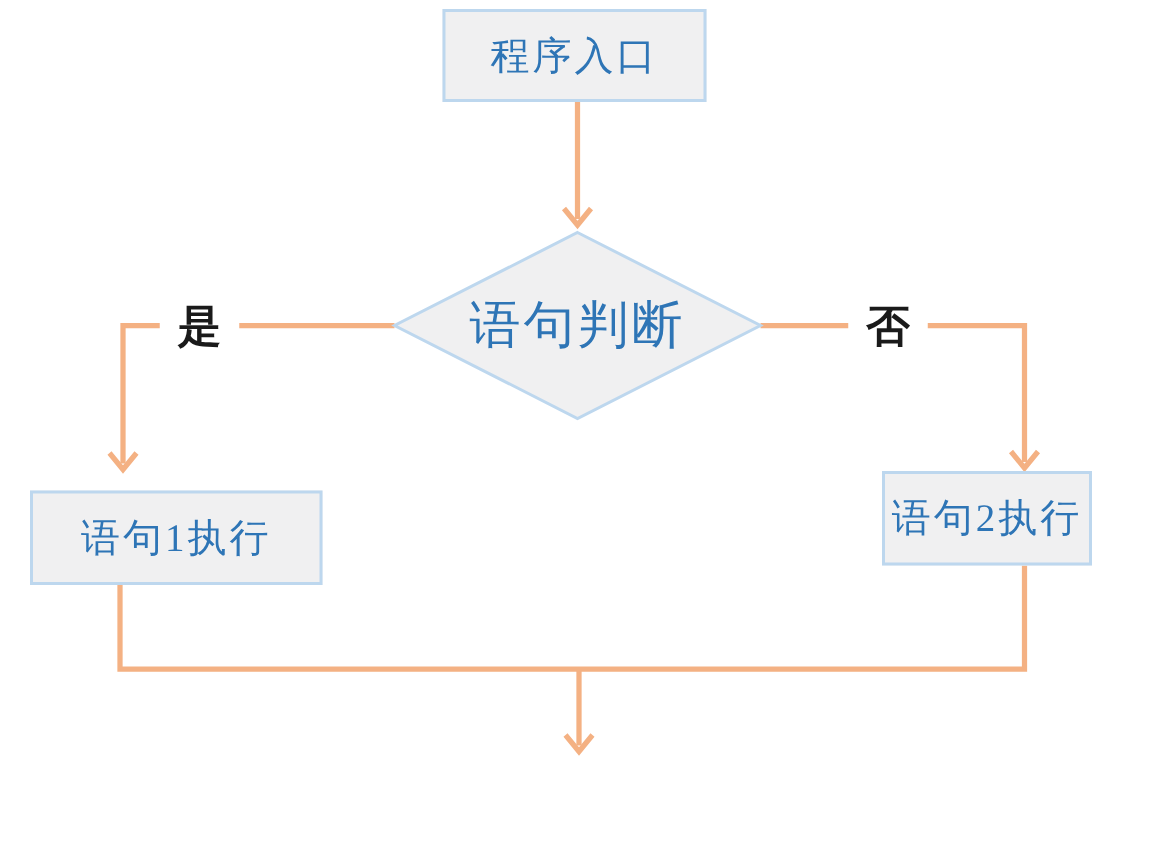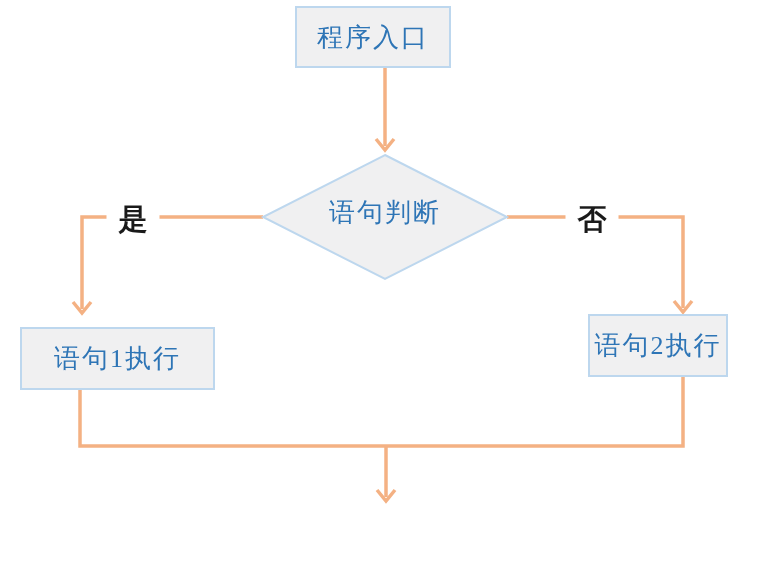--- a/index.html
+++ b/index.html
@@ -52,24 +52,24 @@
     align-items: center;
     justify-content: center;
     color: var(--node_text);
     font-size: 26px;
     letter-spacing: 2px;
     font-family: "Liberation Serif", serif;
   }
   .decision-label {
     position: absolute;
     display: flex;
-    align-items: flex-start;
+    align-items: center;
     justify-content: center;
     color: var(--node_text);
-    font-size: 26px;
+    font-size: 34px;
     letter-spacing: 2px;
     background: transparent;
     font-family: "Liberation Serif", serif;
   }
   .branch-label {
     position: absolute;
     transform: translate(-50%, -50%);
     background: var(--background);
     color: var(--branch_text);
     font-weight: bold;
@@ -98,21 +98,21 @@
     <path class="edge" d="M80,378 L80,446 L386,446"></path>
 
     <path class="edge" d="M683,377 L683,446 L386,446"></path>
 
     <line class="edge" x1="386" y1="446" x2="386" y2="497"></line>
     <path class="arrowhead" d="M377,490 L386,501 L395,490"></path>
 
     <polygon class="diamond-shape" points="385,155 507,217 385,279 263,217"></polygon>
   </svg>
 
-  <div class="node" style="left:295px; top:6px; width:156px; height:62px;">
+  <div class="node" style="left:295px; top:6px; width:176px; height:62px;">
     <span>程序入口</span>
   </div>
 
   <div class="decision-label" style="left:285px; top:195px; width:200px; height:44px;">
     <span>语句判断</span>
   </div>
 
   <span class="branch-label" style="left:133px; top:219px;">是</span>
   <span class="branch-label" style="left:592px; top:219px;">否</span>
 

